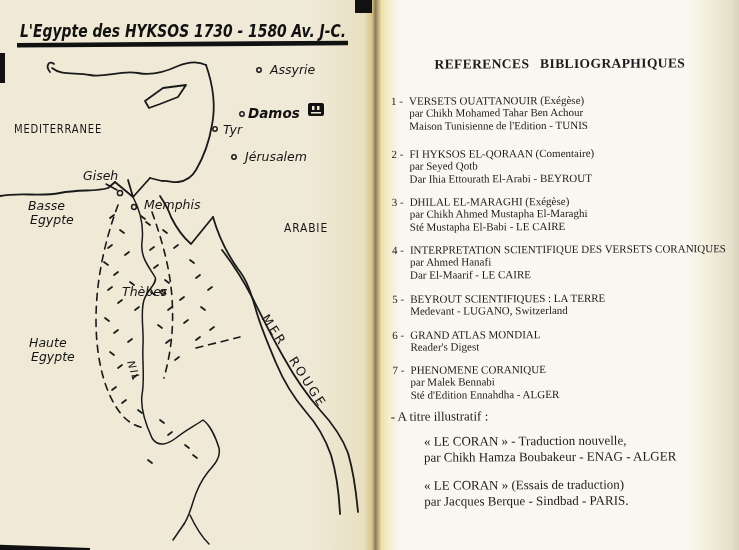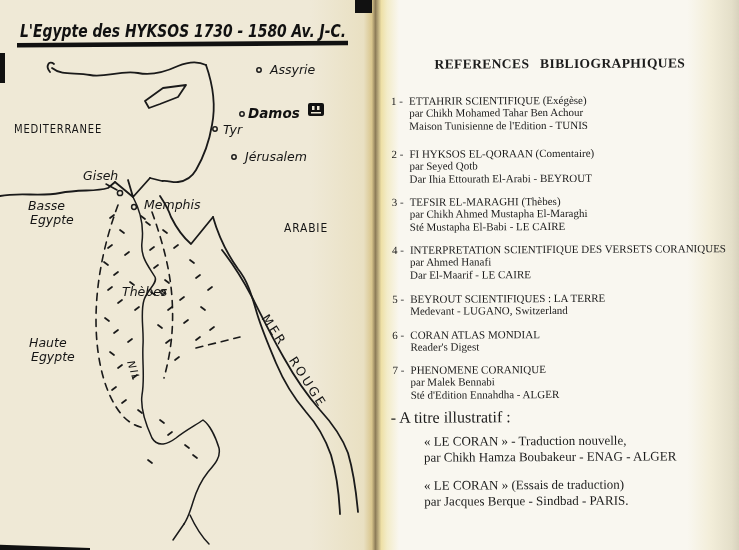--- a/index.html
+++ b/index.html
@@ -23,21 +23,21 @@
   .artifact{position:absolute;background:#111;}
   
   #right-page{position:absolute;left:385px;top:0;width:352px;height:550px;
               transform:rotate(-0.3deg);color:#1b1b1b;}
   #bib-title{position:absolute;top:56px;left:0;width:100%;text-align:center;
              font:700 13.5px "Liberation Serif",serif;letter-spacing:.4px;word-spacing:7px;}
   .entry{position:absolute;left:7px;width:345px;font-size:11px;}
   .eline{line-height:12.3px;white-space:nowrap;}
   .num{display:inline-block;width:18px;}
   .sub{margin-left:18px;}
-  #illustratif{position:absolute;left:5px;top:408px;font-size:16px;white-space:nowrap;text-align:center;}
+  #illustratif{position:absolute;left:5px;top:408px;font-size:13px;white-space:nowrap;text-align:center;}
   .coran{position:absolute;left:38px;width:310px;font-size:13px;}
   .cline{line-height:15.5px;white-space:nowrap;}
 </style>
 </head>
 <body>
 
 <div id="page">
 
   <svg id="map-svg" width="380" height="550" viewBox="0 0 380 550">
 
@@ -150,50 +150,50 @@
   </svg>
 
   <div class="artifact" style="left:0;top:53px;width:5px;height:30px;"></div>
   <div class="artifact" style="left:0;top:543px;width:90px;height:7px;clip-path:polygon(0 25%,100% 70%,100% 100%,0 100%);"></div>
 
   <div id="right-page">
 
     <div id="bib-title">REFERENCES BIBLIOGRAPHIQUES</div>
 
     <div class="entry" style="top:94px">
-      <div class="eline"><span class="num">1 -</span><span>ETTAHRIR SCIENTIFIQUE (Exégèse)</span></div>
+      <div class="eline"><span class="num">1 -</span><span>VERSETS OUATTANOUIR (Exégèse)</span></div>
       <div class="eline sub">par Chikh Mohamed Tahar Ben Achour</div>
       <div class="eline sub">Maison Tunisienne de l'Edition - TUNIS</div>
     </div>
 
     <div class="entry" style="top:147px">
       <div class="eline"><span class="num">2 -</span><span>FI HYKSOS EL-QORAAN (Comentaire)</span></div>
       <div class="eline sub">par Seyed Qotb</div>
       <div class="eline sub">Dar Ihia Ettourath El-Arabi - BEYROUT</div>
     </div>
 
     <div class="entry" style="top:195px">
-      <div class="eline"><span class="num">3 -</span><span>TEFSIR EL-MARAGHI (Thèbes)</span></div>
+      <div class="eline"><span class="num">3 -</span><span>DHILAL EL-MARAGHI (Exégèse)</span></div>
       <div class="eline sub">par Chikh Ahmed Mustapha El-Maraghi</div>
       <div class="eline sub">Sté Mustapha El-Babi - LE CAIRE</div>
     </div>
 
     <div class="entry" style="top:243px">
       <div class="eline"><span class="num">4 -</span><span>INTERPRETATION SCIENTIFIQUE DES VERSETS CORANIQUES</span></div>
       <div class="eline sub">par Ahmed Hanafi</div>
       <div class="eline sub">Dar El-Maarif - LE CAIRE</div>
     </div>
 
     <div class="entry" style="top:292px">
       <div class="eline"><span class="num">5 -</span><span>BEYROUT SCIENTIFIQUES : LA TERRE</span></div>
       <div class="eline sub">Medevant - LUGANO, Switzerland</div>
     </div>
 
     <div class="entry" style="top:328px">
-      <div class="eline"><span class="num">6 -</span><span>CORAN ATLAS MONDIAL</span></div>
+      <div class="eline"><span class="num">6 -</span><span>GRAND ATLAS MONDIAL</span></div>
       <div class="eline sub">Reader's Digest</div>
     </div>
 
     <div class="entry" style="top:363px">
       <div class="eline"><span class="num">7 -</span><span>PHENOMENE CORANIQUE</span></div>
       <div class="eline sub">par Malek Bennabi</div>
       <div class="eline sub">Sté d'Edition Ennahdha - ALGER</div>
     </div>
 
     <div id="illustratif">-  A titre illustratif :</div>

